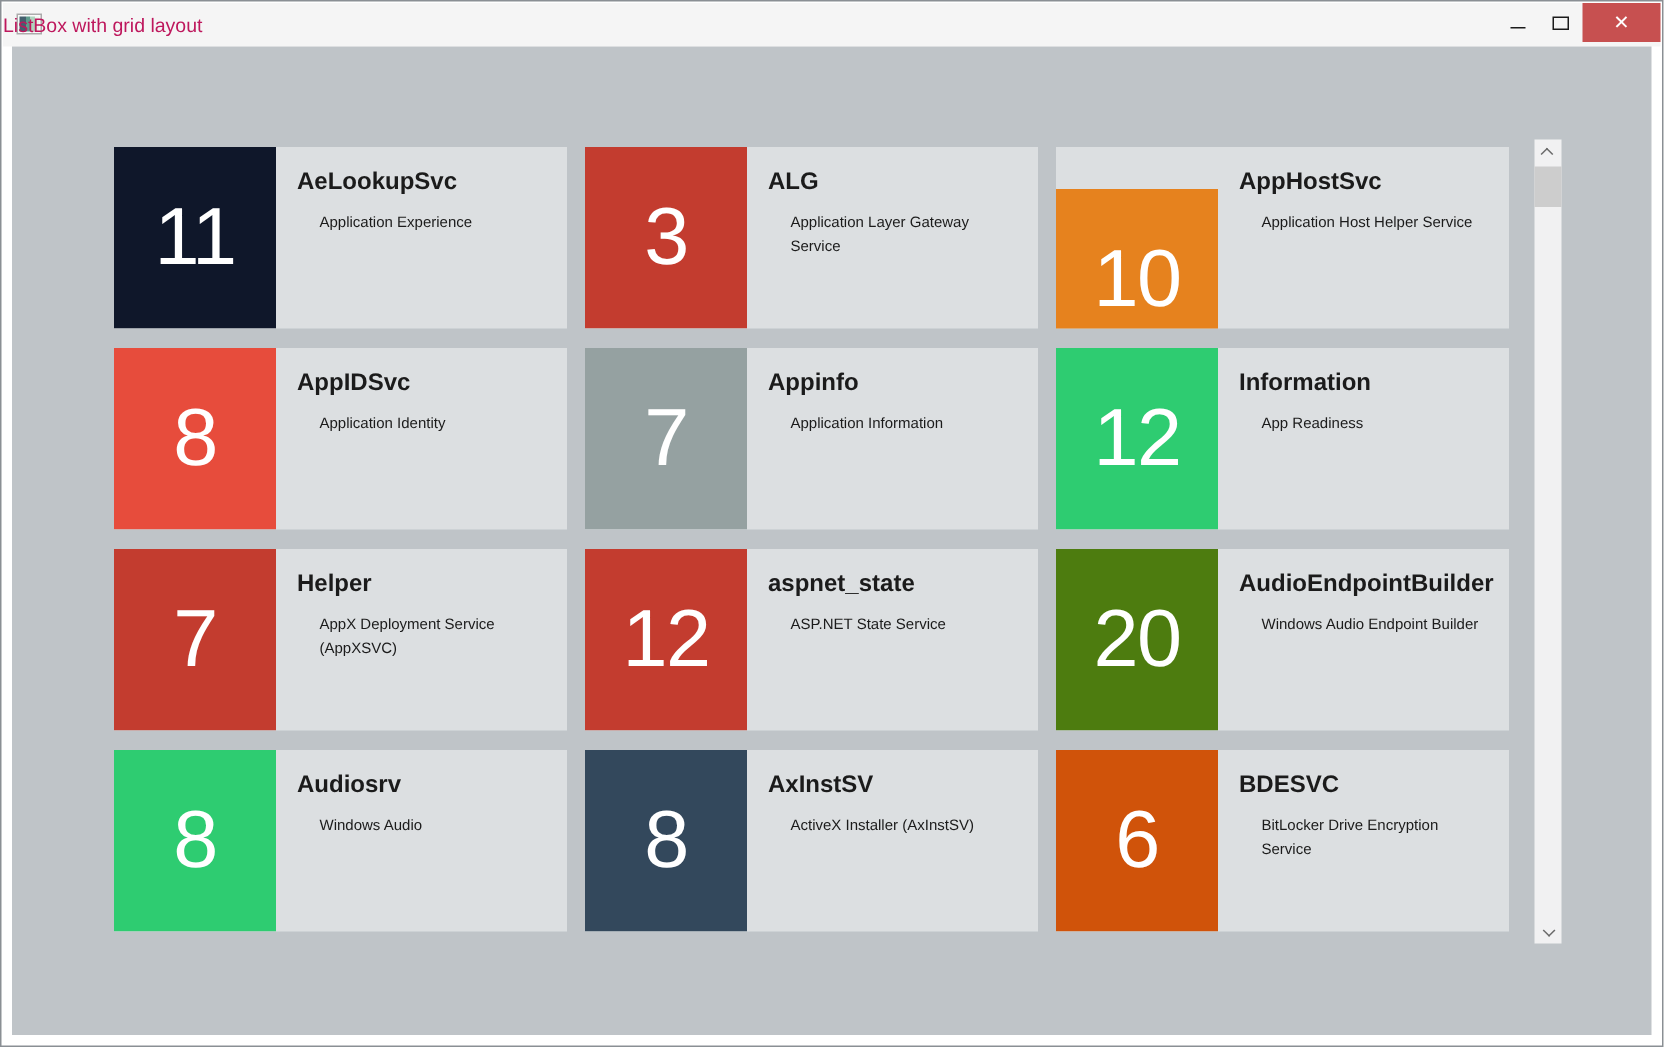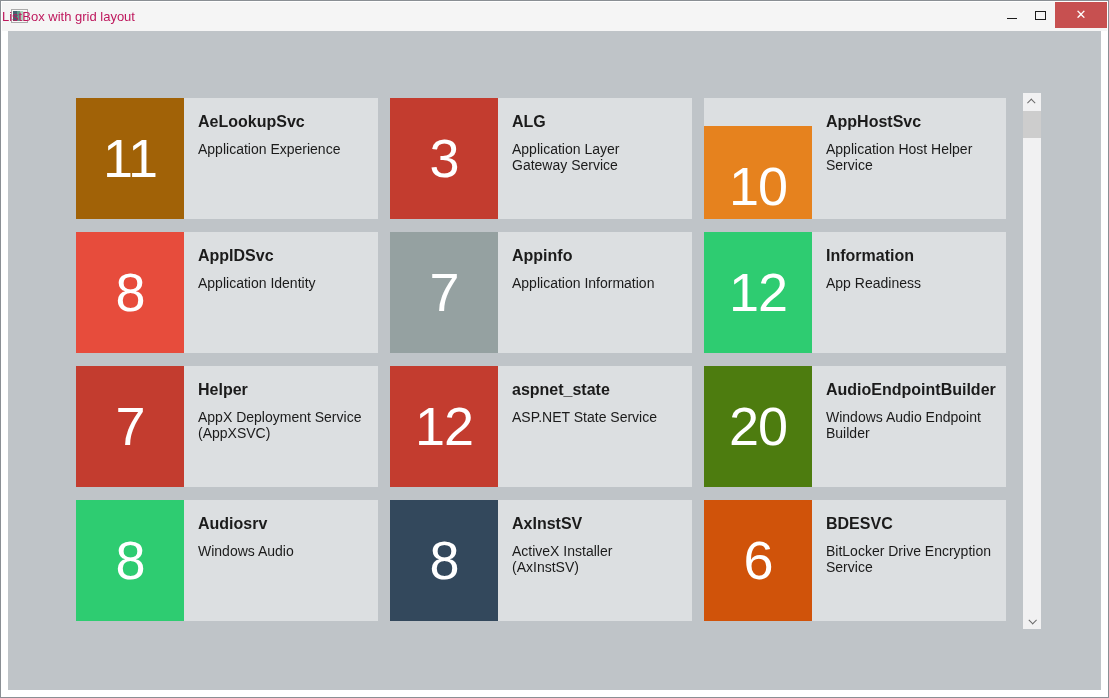--- a/index.html
+++ b/index.html
@@ -65,21 +65,21 @@
     line-height:1;transform:translateY(-1px);
   }
   .tile-text{
     padding:14px 0 0 14px;width:180px;
   }
   .tile-name{
     font-size:16px;color:#1B1B1B;line-height:20px;margin:0 0 9px 0;font-weight:700;
     white-space:nowrap;
   }
   .tile-desc{
-    font-size:14px;color:#1B1B1B;line-height:16px;max-width:166px;
+    font-size:10px;color:#1B1B1B;line-height:16px;max-width:166px;margin-left:15px;
   }
 
   
   .scrollbar{
     position:absolute;left:1022px;top:92px;width:18px;height:536px;
     background:#F1F1F2;
   }
   .scroll-arrow{
     position:absolute;left:0;width:18px;height:17px;
     display:flex;align-items:center;justify-content:center;
@@ -113,21 +113,21 @@
       <div class="ctrl-btn close">
         <span class="close-glyph">✕</span>
       </div>
     </div>
   </div>
 
   <div class="content"></div>
 
   <div class="service-grid">
     <div class="tile">
-      <div class="tile-square" style="background: #a16207;">
+      <div class="tile-square" style="background: #0f172a;">
         <span class="tile-count">11</span>
       </div>
       <div class="tile-text">
         <div class="tile-name">AeLookupSvc</div>
         <div class="tile-desc">Application Experience</div>
       </div>
     </div>
 
     <div class="tile">
       <div class="tile-square" style="background: rgb(195, 60, 47);">

